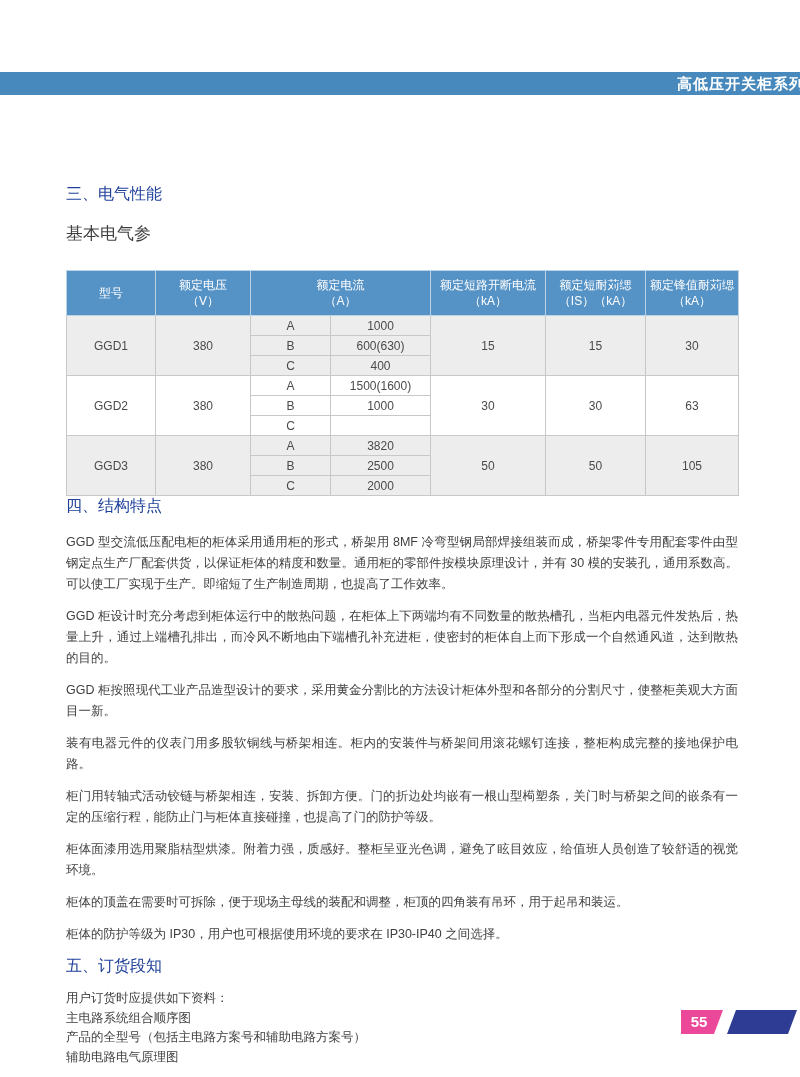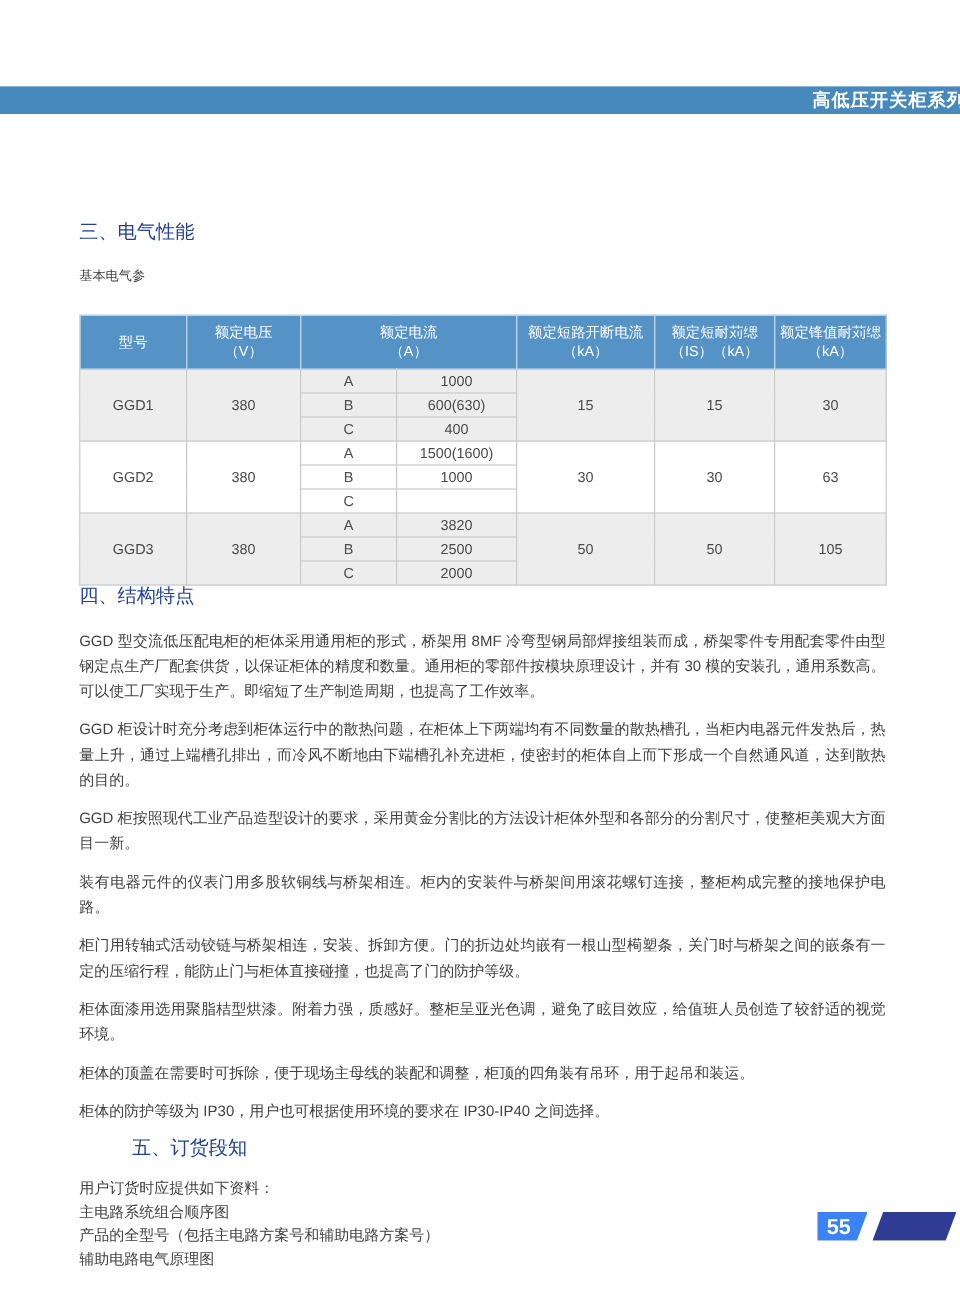--- a/index.html
+++ b/index.html
@@ -16,48 +16,48 @@
   .top-bar-title {
     position:absolute; right:30px; top:0; height:23px; line-height:23px;
     color:#ffffff; font-weight:bold; font-size:15px; letter-spacing:1px;
   }
   
   .content { position:absolute; left:66px; top:184px; width:672px; }
   .sec-heading {
     font-family:"Liberation Serif", serif; font-weight:normal;
     font-size:16px; color:#20409a; margin:0; line-height:20px;
   }
-  .intro { margin-top:18px; font-size:11px; color:#3f3f3f; }
+  .intro { margin-top:18px; font-size:17px; color:#3f3f3f; }
   
   table.spec {
     border-collapse:collapse; width:672px; table-layout:fixed; margin-top:25px;
   }
   table.spec thead th {
     background:#5592c5; color:#ffffff; font-weight:normal; font-size:12px;
     height:40px; border:1px solid #bcd3e6; line-height:16px; padding:2px 1px;
   }
   table.spec tbody td {
     border:1px solid #c8c8c8; text-align:center; font-size:12px;
     color:#4a4a4a; height:19px; padding:0 2px; background:#ffffff;
   }
   table.spec tbody tr.shaded td { background:#ededed; }
   
   .paragraphs { margin-top:16px; }
   .para {
     margin:0 0 11px 0; font-size:12.5px; line-height:21px;
     color:#3f3f3f; text-align:justify;
   }
   .heading-4 { }
-  .heading-5 { margin-top:10px;margin-left:44px; }
+  .heading-5 { margin-top:10px; }
   .order-lines { margin-top:13px; }
   .order-line { font-size:12.5px; line-height:19.5px; color:#3f3f3f; }
   
   .footer-red {
     position:absolute; left:681px; top:1010px; width:42px; height:24px;
-    background:#3b82f6; color:#ffffff; font-weight:bold; font-size:18px;
+    background:#ec4899; color:#ffffff; font-weight:bold; font-size:15px;
     line-height:24px; text-align:center; padding-right:6px; box-sizing:border-box;
     clip-path:polygon(0 0, 100% 0, calc(100% - 9px) 100%, 0 100%);
   }
   .footer-blue {
     position:absolute; left:727px; top:1010px; width:70px; height:24px;
     background:#2e3d93;
     clip-path:polygon(9px 0, 100% 0, calc(100% - 9px) 100%, 0 100%);
   }
 </style>
 </head>

